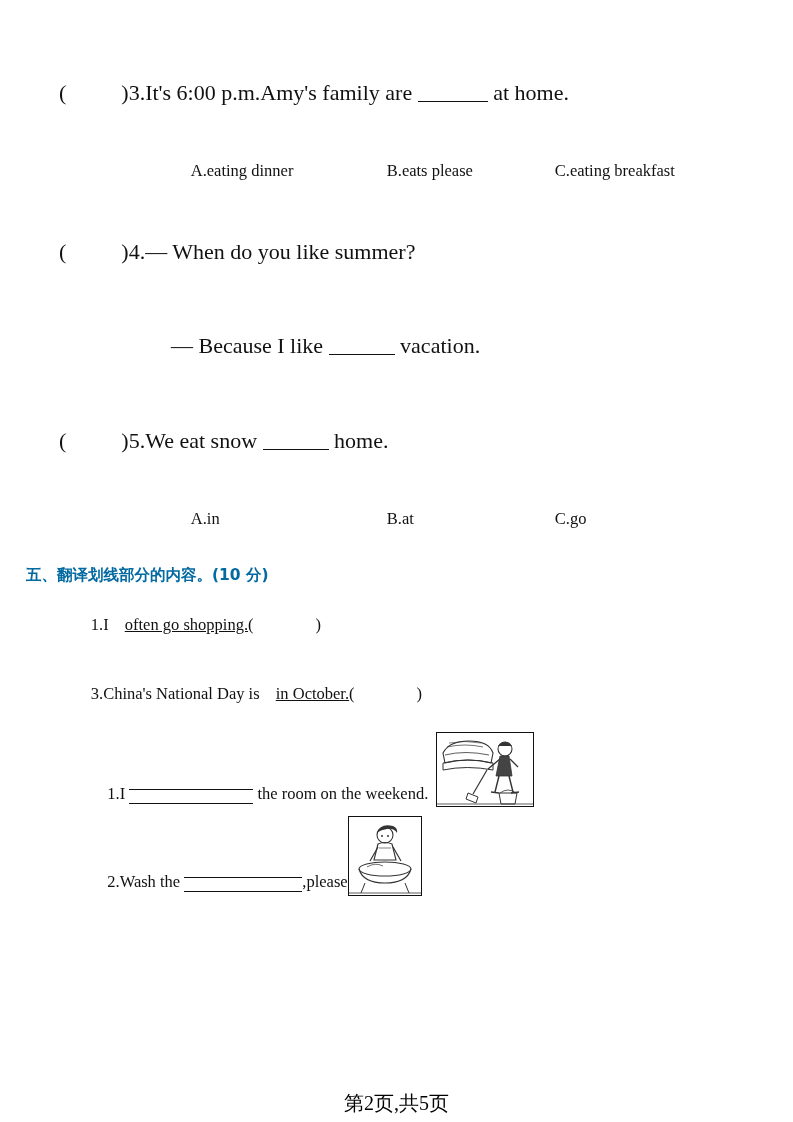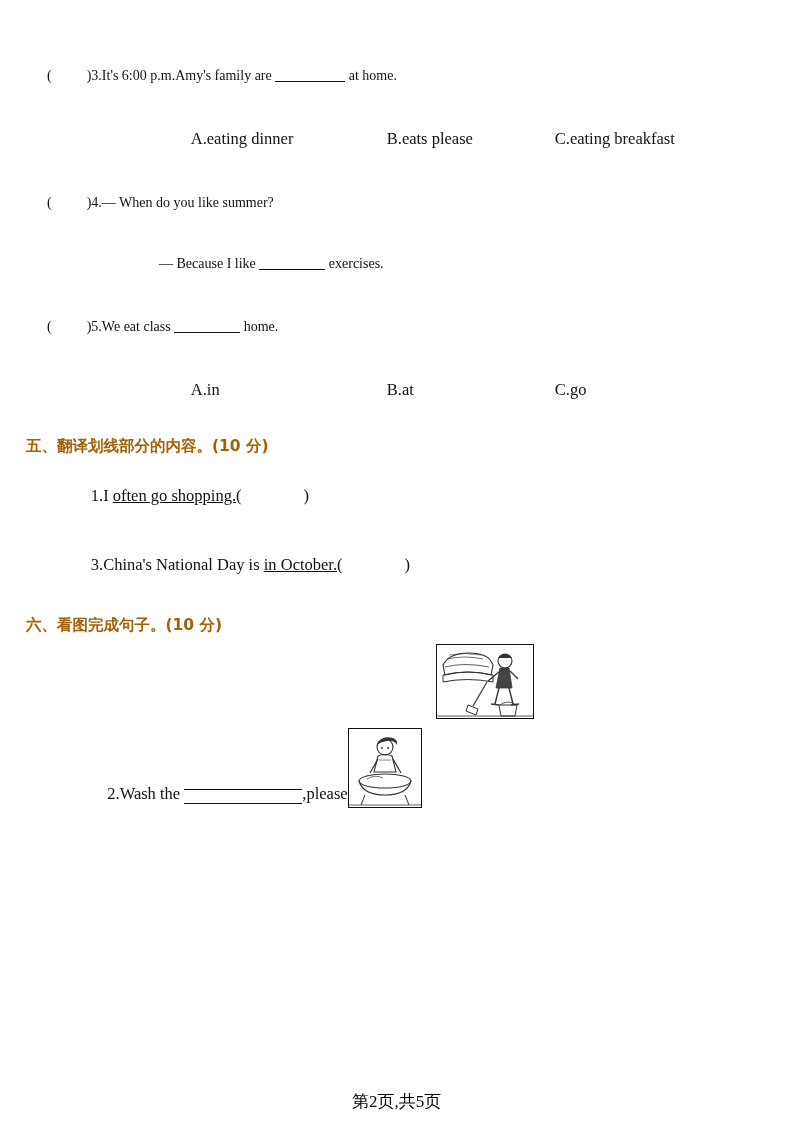--- a/index.html
+++ b/index.html
@@ -24,31 +24,31 @@
   .content {
     position: absolute;
     left: 26px;
     top: 42px;
     width: 740px;
   }
 
   
   .row {
     position: relative;
-    font-size: 14px;
+    font-size: 22px;
     line-height: 1.35;
     white-space: pre;
   }
   .indent2 { padding-left: 112px; }
 
   .sect-head {
     font-family: "DejaVu Sans", sans-serif;
     font-weight: bold;
     font-size: 15.5px;
-    color: #a16207;
+    color: #0369a1;
     margin-top: 16px;
     margin-bottom: 6px;
     white-space: pre;
   }
 
   .mc-line { margin-top: 6px; }
   .opts {
     display: block;
     padding-left: 112px;
     margin-top: 4px;
@@ -61,21 +61,21 @@
 
   .blank {
     display: inline-block;
     border-bottom: 1px solid #111;
     height: 0.95em;
     vertical-align: -2px;
   }
   .b70 { width: 70px; }
   .b66 { width: 66px; }
 
-  .ul { text-decoration: underline; }
+  .ul { text-decoration: underline; margin-left: 12px; }
 
   
   .t-item {
     padding-left: 40px;
     font-size: 16.5px;
     margin-top: 9px;
     white-space: pre;
   }
 
   
@@ -108,21 +108,21 @@
     overflow: hidden;
   }
   .pic-box svg { display: block; }
 
   .footer {
     position: absolute;
     left: 0;
     top: 1090px;
     width: 793px;
     text-align: center;
-    font-size: 17px;
+    font-size: 20px;
     font-family: "Liberation Serif", serif;
     color: #000;
   }
 </style>
 </head>
 <body>
 
 <div class="page">
   <div class="content">
 
@@ -130,44 +130,46 @@
       <span>(          )</span><span>3.</span><span>It's 6:00 p.m.Amy's family are </span><span class="blank b70"></span><span> at home.</span>
     </div>
     <div class="opts">
       <span class="opt-col w1">A.eating dinner</span><span class="opt-col w2">B.eats please</span><span class="opt-col">C.eating breakfast</span>
     </div>
 
     <div class="row mc-line">
       <span>(          )</span><span>4.</span><span>— When do you like summer?</span>
     </div>
     <div class="row indent2" style="margin-top:5px;">
-      <span>— Because I like </span><span class="blank b66"></span><span> exercises.</span>
+      <span>— Because I like </span><span class="blank b66"></span><span> vacation.</span>
     </div>
 
     <div class="row mc-line">
-      <span>(          )</span><span>5.</span><span>We eat class </span><span class="blank b66"></span><span> home.</span>
+      <span>(          )</span><span>5.</span><span>We eat snow </span><span class="blank b66"></span><span> home.</span>
     </div>
     <div class="opts">
       <span class="opt-col w1">A.in</span><span class="opt-col w2">B.at</span><span class="opt-col">C.go</span>
     </div>
 
     <div class="sect-head">五、翻译划线部分的内容。(10 分)</div>
 
     <div class="t-item">
       <span>1.</span><span>I </span><span class="ul">often go shopping.</span><span>(               )</span>
     </div>
     <div class="t-item">
       <span>3.</span><span>China's National Day is </span><span class="ul">in October.</span><span>(               )</span>
     </div>
 
-    <div class="sect-head" style="margin-top:20px;">六、看图完成句子。(10 分)</div>
 
     <div class="pic-sec">
 
       <div class="pic-row" style="height:86px;">
+        <div class="pic-text" style="left:40px; top:26px;">
+          <span>1.</span><span>I </span><span class="dblblank" style="width:124px; top:2px;"><i></i><i style="height:13px;"></i></span><span> the room on the weekend.</span>
+        </div>
         <div class="pic-box" style="left:410px; top:2px; width:96px; height:73px;">
           <svg width="96" height="73" viewBox="0 0 96 73">
             <rect x="0" y="0" width="96" height="73" fill="#fff"></rect>
 
             <path d="M6 20 q6 -12 26 -12 q20 0 24 12 l-2 10 q-22 -6 -46 0 z" fill="none" stroke="#333" stroke-width="1.1"></path>
             <path d="M8 22 q20 -5 44 0" fill="none" stroke="#333" stroke-width="0.8"></path>
             <path d="M10 14 q18 -4 36 0" fill="none" stroke="#333" stroke-width="0.7"></path>
             <path d="M12 10 q16 -3 32 0" fill="none" stroke="#333" stroke-width="0.6"></path>
             <path d="M6 30 q24 -6 50 0 l0 7 q-26 -5 -50 0 z" fill="none" stroke="#333" stroke-width="1"></path>
 

